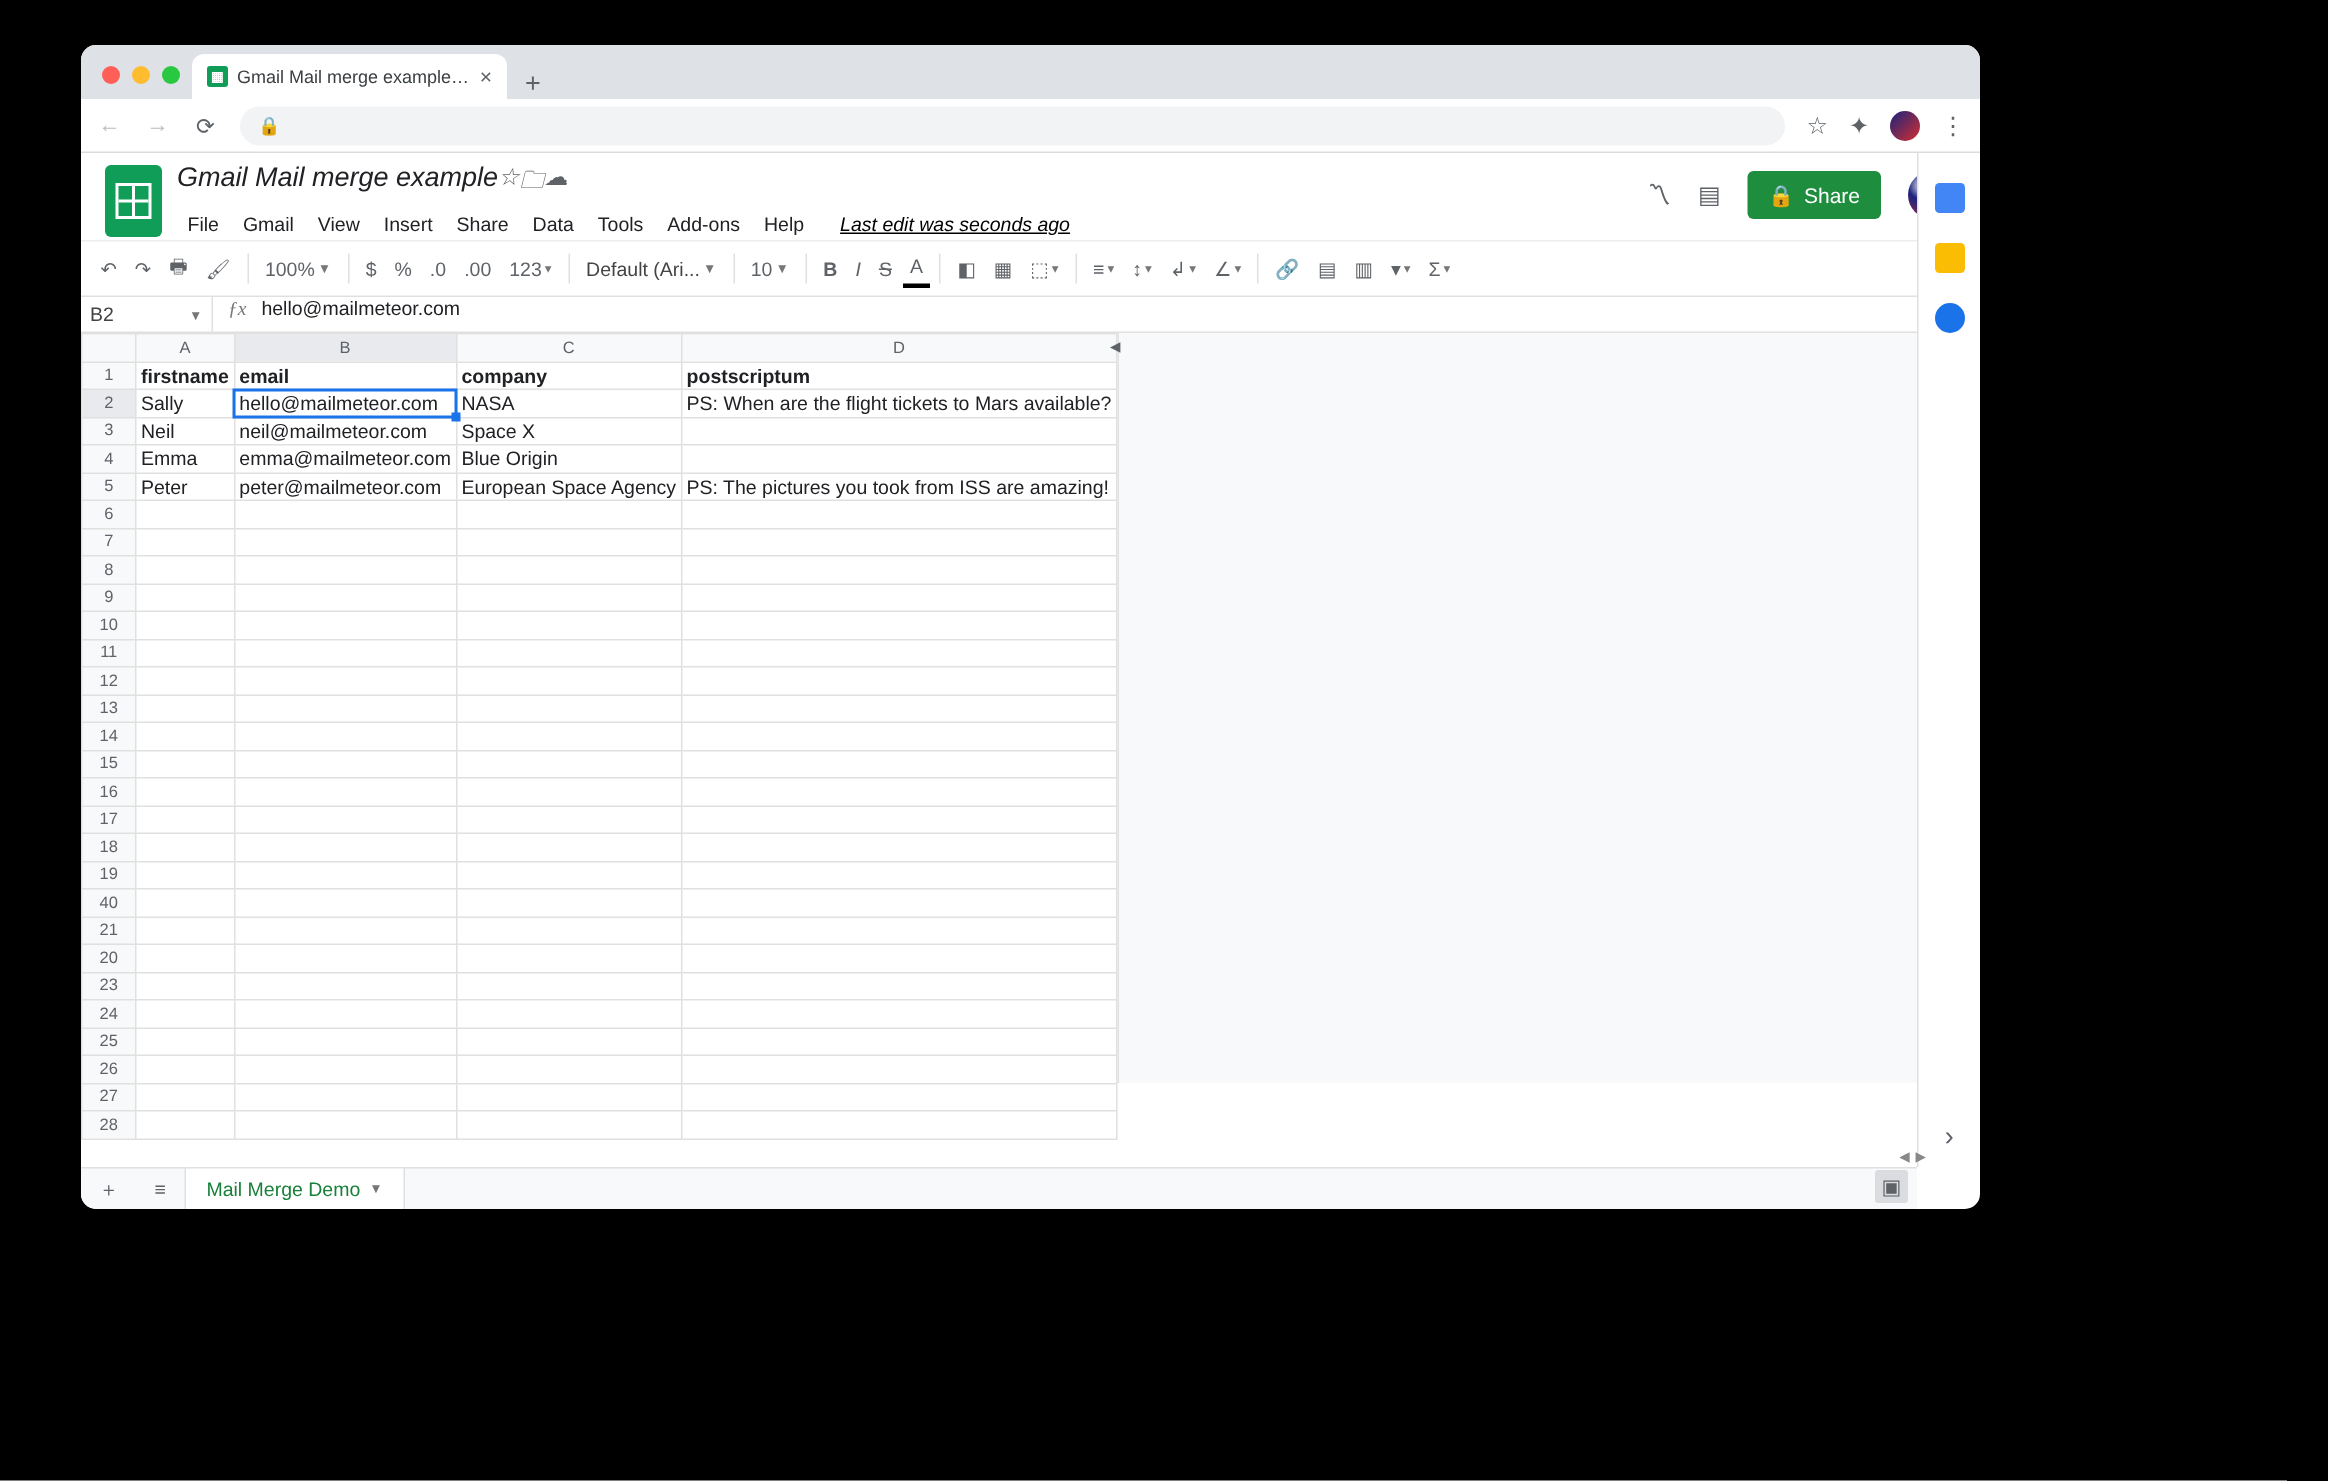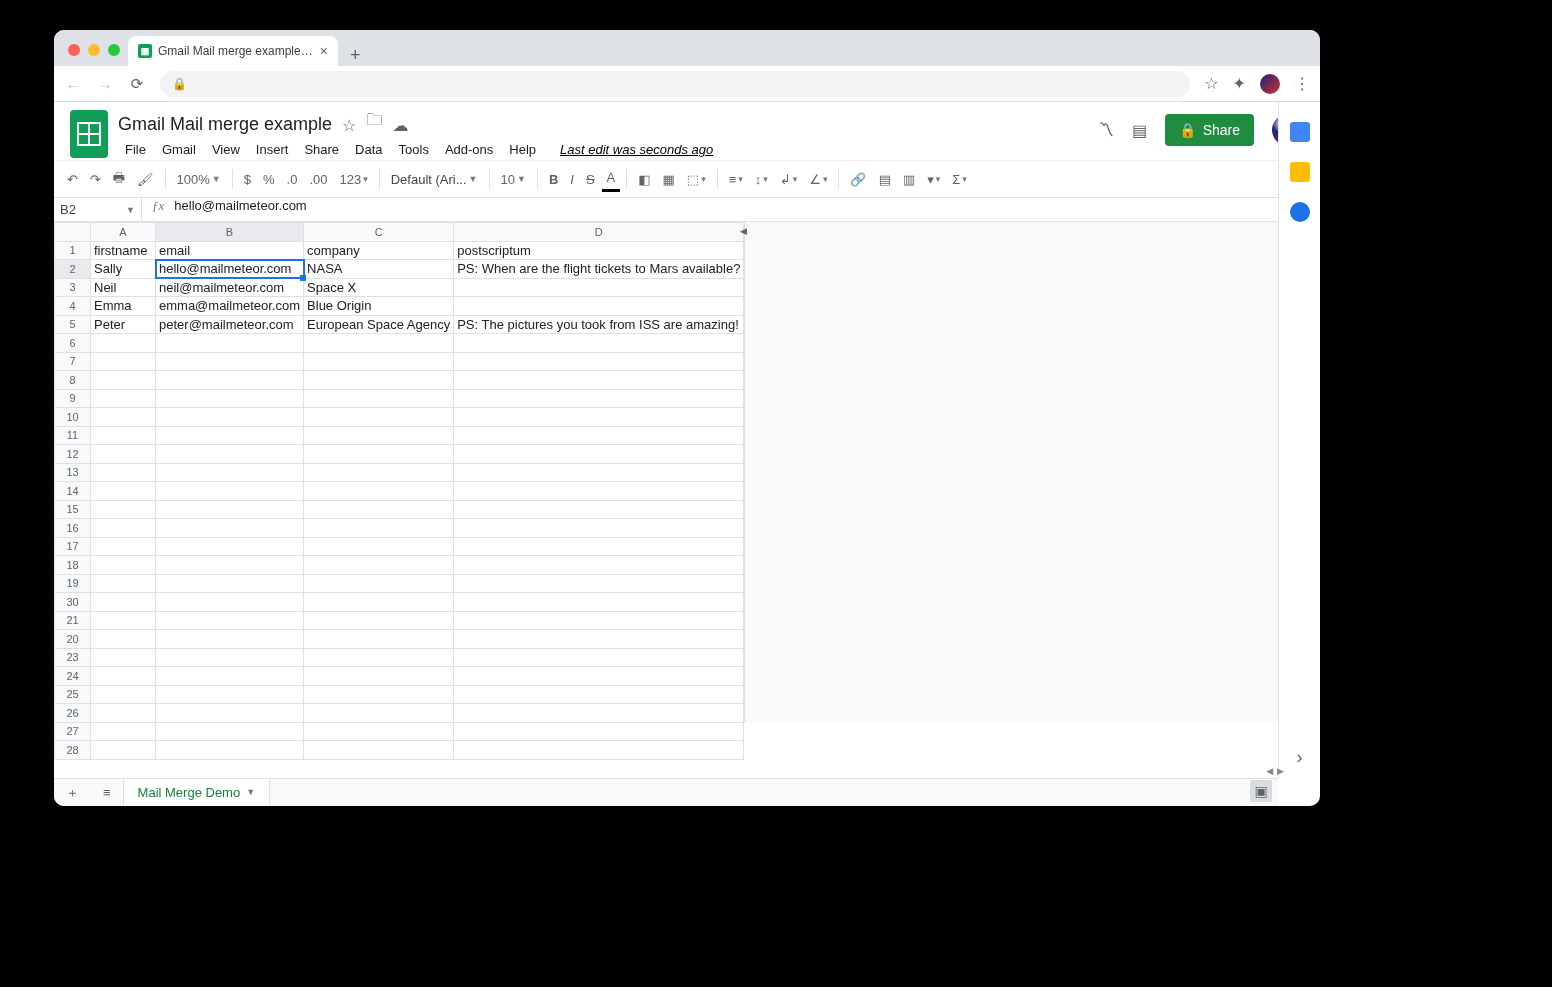--- a/index.html
+++ b/index.html
@@ -26,21 +26,21 @@
   .riconrow{display:flex;gap:14px;align-items:center;color:#5f6368;}
   .ext{width:20px;height:20px;border-radius:50%;background:linear-gradient(135deg,#1a237e,#d32f2f);}
 
   
   .ghdr{padding:6px 16px 0 16px;display:flex;align-items:flex-start;gap:10px;}
   .glogo{width:38px;height:48px;background:#0f9d58;border-radius:4px;display:flex;align-items:center;justify-content:center;margin-top:2px;}
   .glogo .gridic{width:24px;height:24px;border:2px solid #fff;position:relative;}
   .glogo .gridic::before,.glogo .gridic::after{content:"";position:absolute;background:#fff;}
   .glogo .gridic::before{left:0;right:0;top:50%;height:2px;transform:translateY(-50%);}
   .glogo .gridic::after{top:0;bottom:0;left:50%;width:2px;transform:translateX(-50%);}
-  .gtitle-row{display:flex;align-items:flex-end;gap:10px;}
+  .gtitle-row{display:flex;align-items:flex-start;font-style:italic;}
   .gtitle{font-size:18px;color:#202124;}
   .hicon{color:#5f6368;font-size:16px;cursor:pointer;}
   .gmenu{display:flex;gap:2px;font-size:13px;color:#202124;margin-top:4px;align-items:flex-end;}
   .gmenu span{padding:3px 7px;cursor:pointer;border-radius:3px;}
   .edithist{text-decoration:underline;color:#000000;cursor:pointer;font-style:italic;}
   .gright{margin-left:auto;display:flex;align-items:center;gap:18px;margin-top:6px;}
   .share{background:#1e8e3e;color:#fff;border-radius:4px;padding:8px 14px;font-size:14px;font-weight:500;cursor:pointer;display:flex;align-items:center;gap:6px;}
   .avatar{width:32px;height:32px;border-radius:50%;background:radial-gradient(circle at 30% 30%,#fff,#1a237e 30%,#d32f2f);}
 
   
@@ -61,21 +61,21 @@
   .fval{color:#202124;}
 
   
   .grid-wrap{display:flex;height:500px;position:relative;}
   .grid{flex:0 0 auto;}
   table{border-collapse:collapse;font-size:13px;color:#202124;}
   th,td{border:1px solid #e0e0e0;height:18.5px;padding:0 3px;text-align:left;white-space:nowrap;}
   th{background:#f8f9fa;font-weight:normal;color:#5f6368;text-align:center;font-size:11px;}
   th.rowh{width:36px;}
   td.cell{background:#fff;}
-  tr.hdr td{font-weight:normal;}
+  tr.hdr td{font-weight:bold;}
   .selcell{outline:2px solid #1a73e8;outline-offset:-1px;position:relative;}
   .selcell::after{content:"";position:absolute;right:-3px;bottom:-3px;width:6px;height:6px;background:#1a73e8;}
   th.selcol{background:#e8eaed;}
   th.selrow{background:#e8eaed;}
   .empty{flex:1;background:#f8f9fa;border-left:1px solid #e0e0e0;}
   .colD-arrow{position:absolute;left:686px;top:4px;font-size:9px;color:#5f6368;}
 
   
   .sidepanel{position:absolute;right:0;top:72px;bottom:28px;width:42px;border-left:1px solid #e0e0e0;background:#fff;display:flex;flex-direction:column;align-items:center;gap:20px;padding-top:20px;}
   .spic{width:20px;height:20px;border-radius:3px;}
@@ -405,21 +405,21 @@
             <tr>
               <th class="rowh ">19</th>
               <td class="cell "></td>
               <td class="cell "></td>
               <td class="cell "></td>
               <td class="cell "></td>
             </tr>
           </tbody>
           <tbody>
             <tr>
-              <th class="rowh ">30</th>
+              <th class="rowh ">40</th>
               <td class="cell "></td>
               <td class="cell "></td>
               <td class="cell "></td>
               <td class="cell "></td>
             </tr>
           </tbody>
           <tbody>
             <tr>
               <th class="rowh ">21</th>
               <td class="cell "></td>

